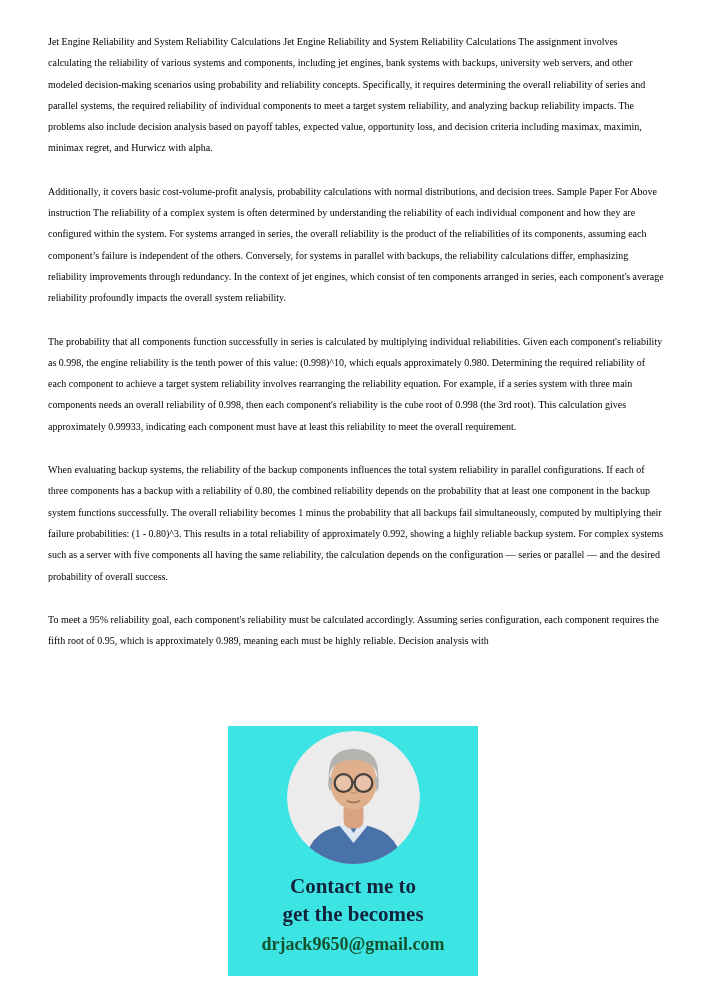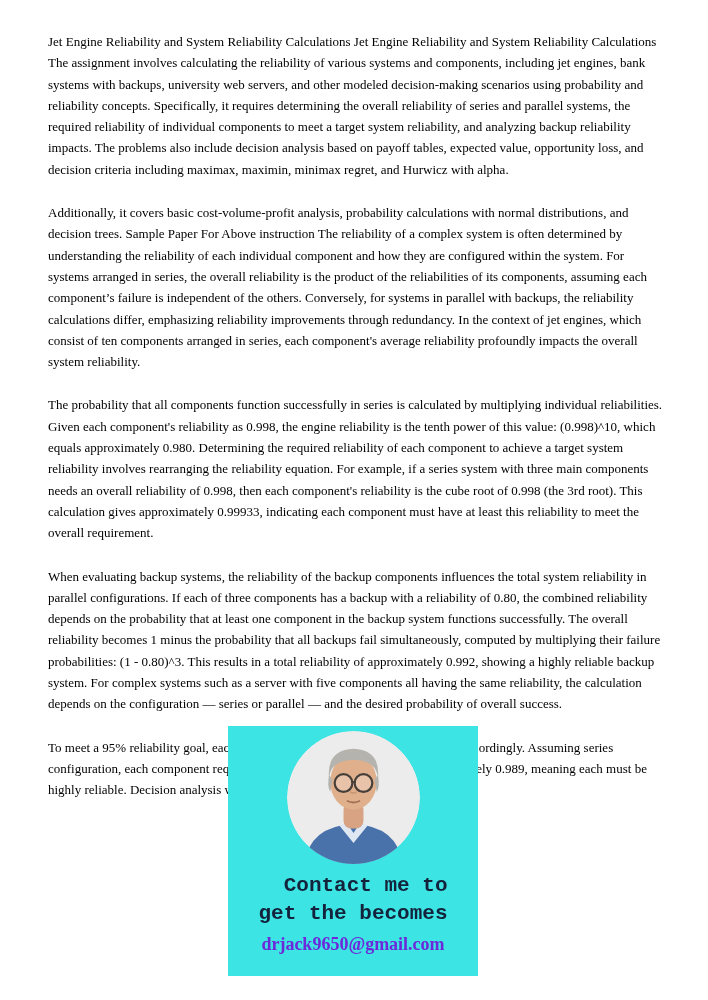--- a/index.html
+++ b/index.html
@@ -11,21 +11,21 @@
     background: #ffffff;
     overflow: hidden;
     font-family: "Liberation Serif", serif;
   }
   .text-col {
     position: absolute;
     left: 48px;
     top: 31px;
     width: 616px;
     color: #000000;
-    font-size: 13px;
+    font-size: 10px;
     line-height: 21.3px;
     text-align: left;
   }
   .text-col p { margin: 0 0 22px 0; }
 
   .overlay-card {
     position: absolute;
     left: 228px;
     top: 726px;
     width: 250px;
@@ -38,25 +38,25 @@
     width: 133px;
     height: 133px;
     border-radius: 50%;
     overflow: hidden;
     margin-top: 5px;
     flex: 0 0 auto;
   }
   .avatar svg { display: block; width: 100%; height: 100%; }
   .card-heading {
     margin-top: 8px;
-    font-family: Liberation Mono, monospace;
+    font-family: Liberation Serif, serif;
     font-weight: 700;
     font-size: 21px;
     line-height: 28px;
-    text-align: right;
+    text-align: center;
   }
   .card-email {
     margin-top: 4px;
     font-family: "Liberation Serif", serif;
     font-weight: 700;
     font-size: 18px;
     line-height: 24px;
     text-align: center;
     text-decoration: none;
     cursor: pointer;
@@ -88,14 +88,14 @@
       <circle cx="69" cy="47" r="8" fill="rgba(255,255,255,0.25)" stroke="#47403a" stroke-width="2"></circle>
       <line x1="58" y1="46" x2="62" y2="46" stroke="#47403a" stroke-width="2"></line>
       <path d="M54 63 Q60 66 66 63" stroke="#a07258" stroke-width="1.6" fill="none"></path>
       <path d="M57 55 Q60 57 63 55" stroke="#c99672" stroke-width="1.4" fill="none"></path>
     </svg>
   </div>
   <div class="card-heading" style="color: rgb(20, 35, 60);">
     <div>Contact me to</div>
     <div>get the becomes</div>
   </div>
-  <div class="card-email" style="color: #6d28d9;">drjack9650@gmail.com</div>
+  <div class="card-email" style="color: #14532d;">drjack9650@gmail.com</div>
 </div>
 
 </body></html>

